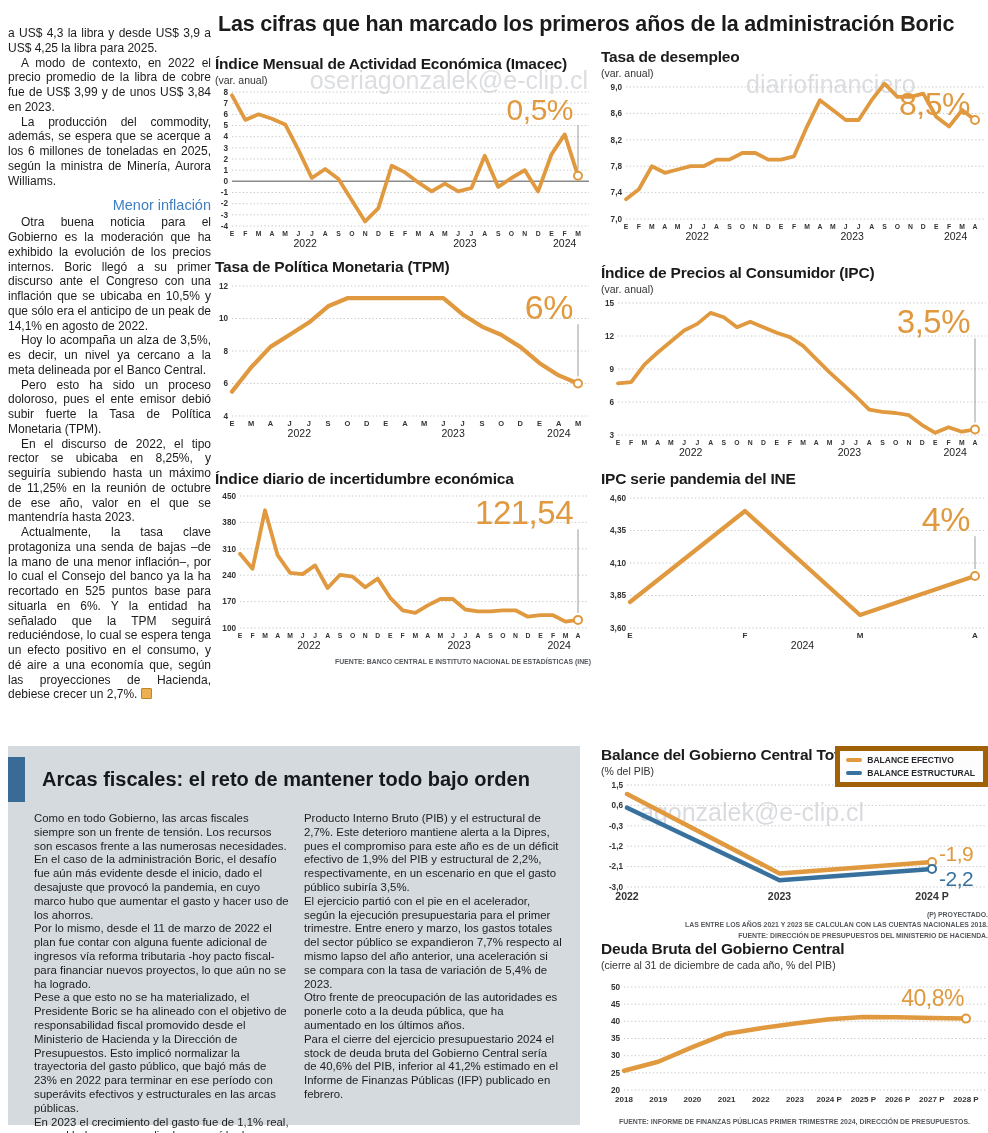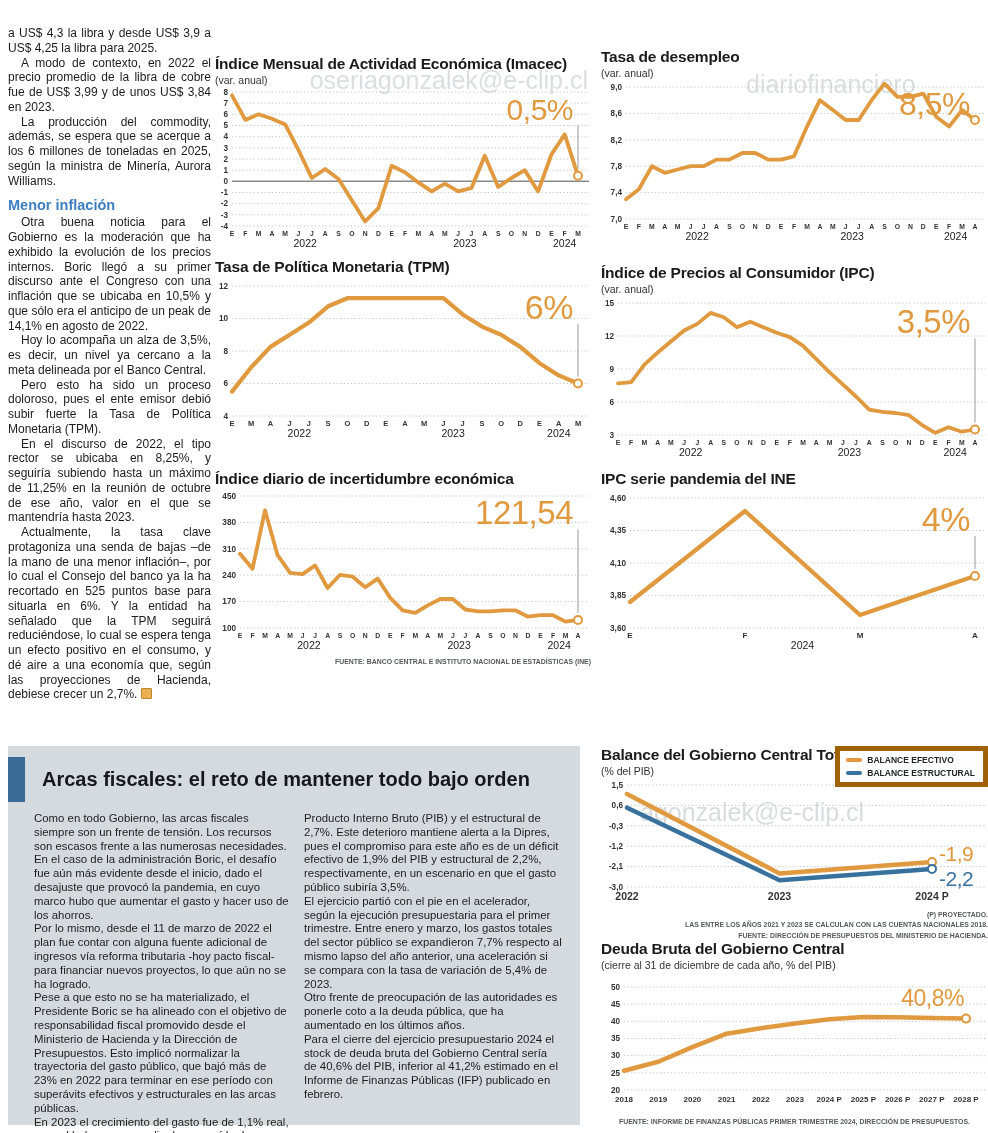--- a/index.html
+++ b/index.html
@@ -9,21 +9,21 @@
   .wm{position:absolute;color:rgba(175,180,186,.45);font-size:25px;white-space:nowrap;
       overflow:hidden;pointer-events:none;z-index:1;}
   #wm1{left:218px;top:66px;width:370px;text-align:right;}
   #wm2{left:746px;top:70px;width:242px;}
   #wm3{left:300px;top:788px;width:278px;color:rgba(160,166,172,.4);}
   #wm4{left:640px;top:798px;width:345px;color:rgba(160,166,172,.4);}
   
   #leftcol{position:absolute;left:8px;top:26px;width:203px;z-index:2;}
   #leftcol p{margin:0;font-size:12px;line-height:1.23;color:#1c1c1c;text-align:justify;}
   #leftcol p.ind{text-indent:13px;}
-  #leftcol h4{margin:9px 0 2px;font-size:14.5px;font-weight:bold;color:#3e7ec1;}
+  #leftcol h4{margin:9px 0 2px;font-size:14.5px;font-weight:normal;color:#3e7ec1;text-align:right;}
   .endbox{display:inline-block;width:9px;height:9px;background:#ecb050;border:1px solid #b9872e;
           border-radius:1px;margin-left:4px;vertical-align:-1px;}
   
   .headline{position:absolute;left:218px;top:12px;width:770px;margin:0;font-size:21.5px;
             font-weight:bold;color:#1b1b1b;letter-spacing:-.2px;z-index:2;}
   
   .chart{position:absolute;z-index:2;}
   .c-title{font-size:15.5px;font-weight:bold;color:#1b1b1b;letter-spacing:-.2px;line-height:1.15;}
   .c-sub{font-size:10.5px;color:#333;margin-top:1px;}
   .c-plot{display:block;}
@@ -65,20 +65,21 @@
       <p class="ind">A modo de contexto, en 2022 el precio promedio de la libra de cobre fue de US$ 3,99 y de unos US$ 3,84 en 2023.</p>
       <p class="ind">La producción del commodity, además, se espera que se acerque a los 6 millones de toneladas en 2025, según la ministra de Minería, Aurora Williams.</p>
       <h4>Menor inflación</h4>
       <p class="ind">Otra buena noticia para el Gobierno es la moderación que ha exhibido la evolución de los precios internos. Boric llegó a su primer discurso ante el Congreso con una inflación que se ubicaba en 10,5% y que sólo era el anticipo de un peak de 14,1% en agosto de 2022.</p>
       <p class="ind">Hoy lo acompaña un alza de 3,5%, es decir, un nivel ya cercano a la meta delineada por el Banco Central.</p>
       <p class="ind">Pero esto ha sido un proceso doloroso, pues el ente emisor debió subir fuerte la Tasa de Política Monetaria (TPM).</p>
       <p class="ind">En el discurso de 2022, el tipo rector se ubicaba en 8,25%, y seguiría subiendo hasta un máximo de 11,25% en la reunión de octubre de ese año, valor en el que se mantendría hasta 2023.</p>
       <p class="ind">Actualmente, la tasa clave protagoniza una senda de bajas –de la mano de una menor inflación–, por lo cual el Consejo del banco ya la ha recortado en 525 puntos base para situarla en 6%. Y la entidad ha señalado que la TPM seguirá reduciéndose, lo cual se espera tenga un efecto positivo en el consumo, y dé aire a una economía que, según las proyecciones de Hacienda, debiese crecer un 2,7%.<span class="endbox"></span></p>
     </div>
 
+  <h1 class="headline">Las cifras que han marcado los primeros años de la administración Boric</h1>
 
   <div class="chart" id="c-imacec">
     <div class="c-title">Índice Mensual de Actividad Económica (Imacec)</div>
     <div class="c-sub">(var. anual)</div>
     <svg class="c-plot" width="376" height="168" viewBox="0 0 376 168">
         <line x1="17" y1="6.0" x2="374" y2="6.0" stroke="#b9b9b9" stroke-width="0.8" stroke-dasharray="1.3,2.3"></line>
         <text x="13" y="8.7" text-anchor="end" font-size="8.2" font-weight="700" fill="#333">8</text>
         <line x1="17" y1="17.2" x2="374" y2="17.2" stroke="#b9b9b9" stroke-width="0.8" stroke-dasharray="1.3,2.3"></line>
         <text x="13" y="19.9" text-anchor="end" font-size="8.2" font-weight="700" fill="#333">7</text>
         <line x1="17" y1="28.3" x2="374" y2="28.3" stroke="#b9b9b9" stroke-width="0.8" stroke-dasharray="1.3,2.3"></line>

